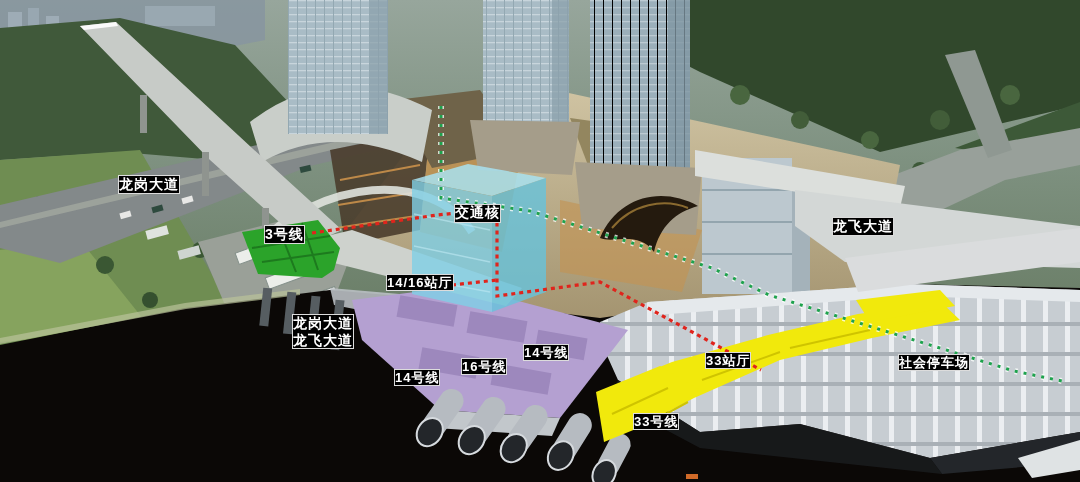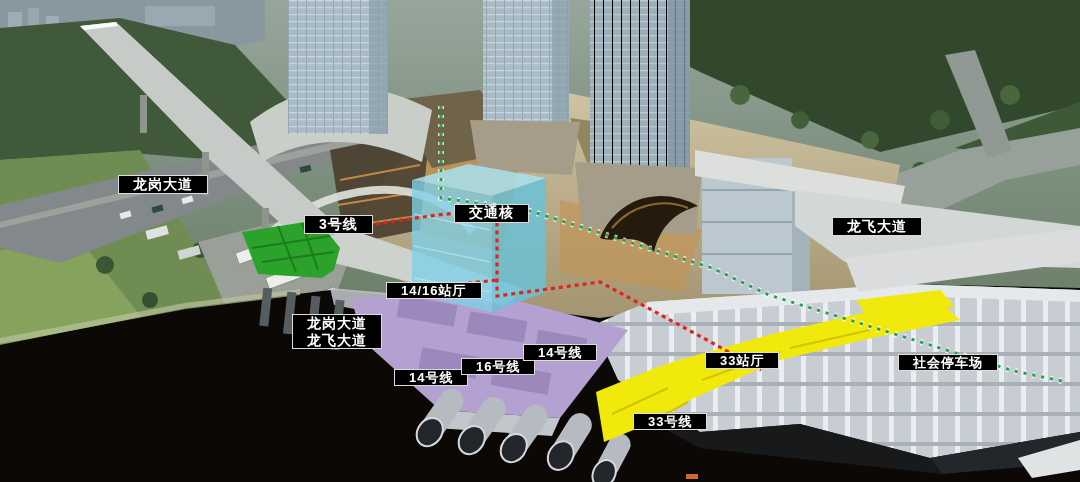--- a/index.html
+++ b/index.html
@@ -1,20 +1,20 @@
 <!DOCTYPE html>
 <html><head>
 <meta charset="utf-8">
 <style>
   html,body{margin:0;padding:0;background:#000;}
   .stage{position:relative;width:1080px;height:482px;overflow:hidden;
          font-family:"Liberation Sans",sans-serif;background:#0b0907;}
   .stage svg{position:absolute;left:0;top:0;}
   .tag{position:absolute;background:#000;color:#fff;font-weight:bold;
-       font-size:14px;line-height:1.18;padding:0 14px;border:1px solid #dcdcdc;
+       font-size:14px;line-height:1.18;padding:0 0;border:1px solid #dcdcdc;
        white-space:nowrap;letter-spacing:1px;z-index:5;text-align:center;}
   .tag.small{font-size:13px;}
 </style>
 </head>
 <body>
 
 <div class="stage">
 <svg width="1080" height="482" viewBox="0 0 1080 482">
   <defs>
     <linearGradient id="gSky" x1="0" y1="0" x2="0" y2="1">
@@ -243,23 +243,23 @@
     <path d="M452,285 L497,280" stroke-width="3.2" stroke-dasharray="4 4" stroke="#e0241c"></path>
   </g>
 
   <g>
     <polygon points="1018,458 1080,440 1080,470 1032,478" fill="#dfe3e4"></polygon>
     <rect x="686" y="474" width="12" height="5" fill="#d06a28"></rect>
   </g>
 </svg>
 
 <div class="tag" style="left:118px;top:175px;">龙岗大道</div>
-<div class="tag" style="left:264px;top:215px;margin-left:40px;">3号线</div>
+<div class="tag" style="left:264px;top:225px;">3号线</div>
 <div class="tag" style="left:454px;top:204px;font-family:Liberation Serif, serif;">交通核</div>
-<div class="tag small" style="left:386px;top:282px;">14/16站厅</div>
+<div class="tag small" style="left:386px;top:274px;">14/16站厅</div>
 <div class="tag" style="left:292px;top:314px;">
   <span>龙岗大道</span><br>
   <span>龙飞大道</span>
 </div>
 <div class="tag small" style="left:394px;top:369px;">14号线</div>
 <div class="tag small" style="left:461px;top:358px;">16号线</div>
 <div class="tag small" style="left:523px;top:344px;">14号线</div>
 <div class="tag small" style="left:705px;top:340px;margin-top:12px;">33站厅</div>
 <div class="tag small" style="left:633px;top:397px;margin-top:16px;">33号线</div>
 <div class="tag" style="left:832px;top:217px;">龙飞大道</div>

